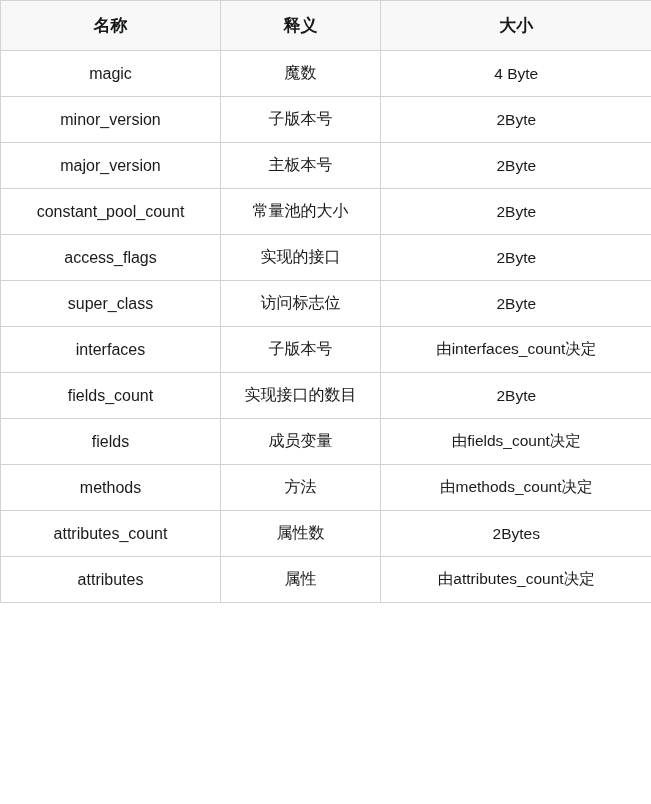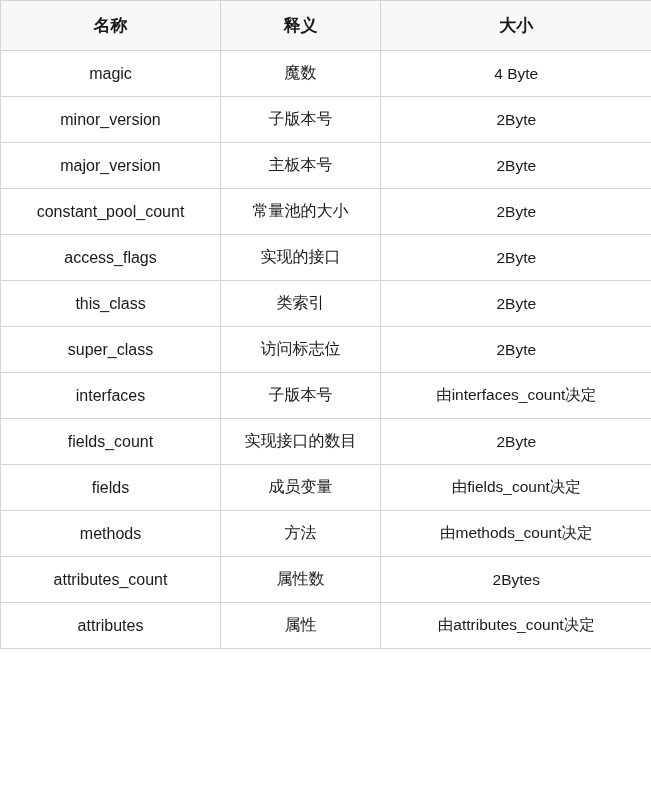--- a/index.html
+++ b/index.html
@@ -96,25 +96,20 @@
         <td class="cell-name">constant_pool_count</td>
         <td class="cell-meaning">常量池的大小</td>
         <td class="cell-size">2Byte</td>
       </tr>
       <tr>
         <td class="cell-name">access_flags</td>
         <td class="cell-meaning">实现的接口</td>
         <td class="cell-size">2Byte</td>
       </tr>
       <tr>
-        <td class="cell-name">this_class</td>
-        <td class="cell-meaning">类索引</td>
-        <td class="cell-size">2Byte</td>
-      </tr>
-      <tr>
         <td class="cell-name">super_class</td>
         <td class="cell-meaning">访问标志位</td>
         <td class="cell-size">2Byte</td>
       </tr>
       <tr>
         <td class="cell-name">interfaces</td>
         <td class="cell-meaning">子版本号</td>
         <td class="cell-size">由interfaces_count决定</td>
       </tr>
       <tr>

